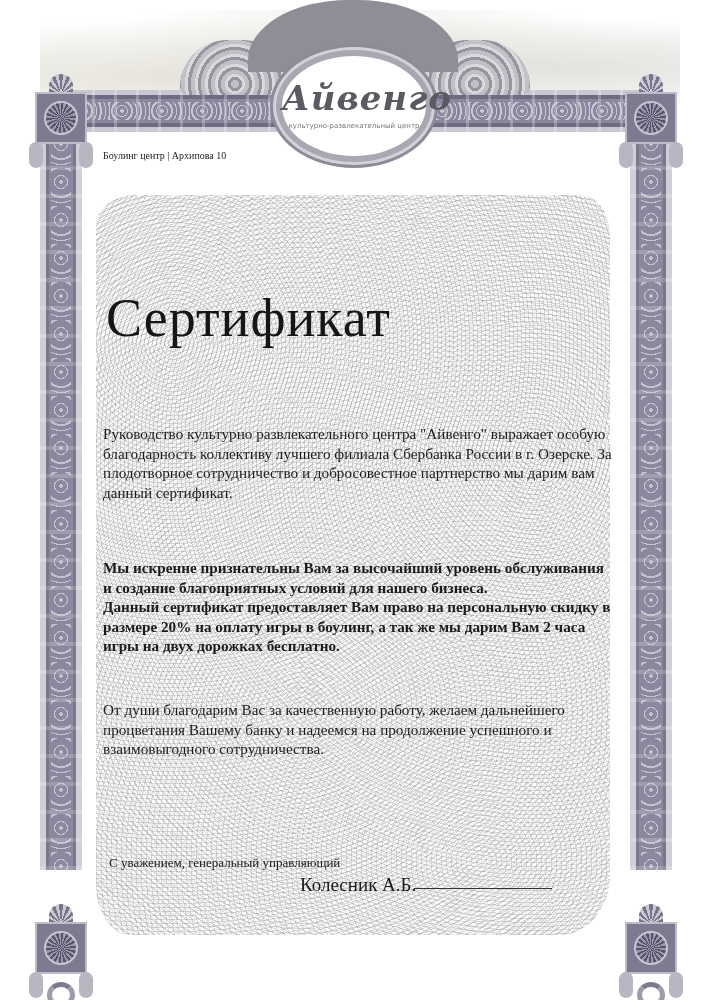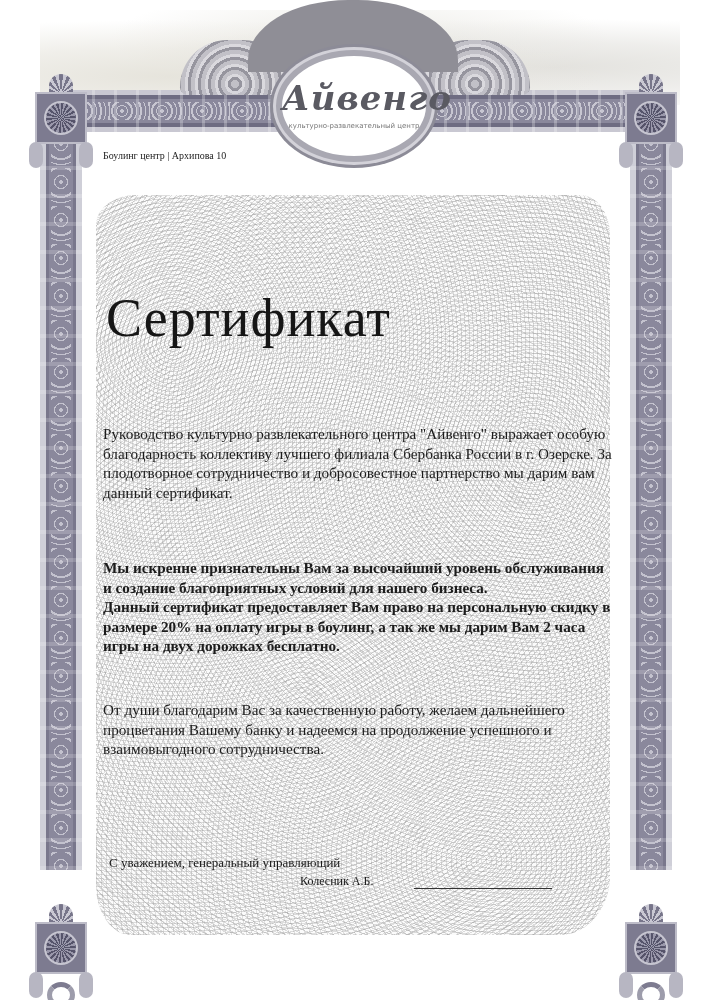--- a/index.html
+++ b/index.html
@@ -73,21 +73,21 @@
   }
 
   
   .address { position: absolute; left: 103px; top: 147px; font-family: "Liberation Serif", serif; font-size: 10px; line-height: 18px; color: #222; }
   .title { position: absolute; left: 106px; top: 268px; font-family: "Liberation Serif", serif; font-size: 54px; line-height: 100px; color: #161616; letter-spacing: 1px; }
   .para { position: absolute; left: 103px; width: 510px; font-family: "Liberation Serif", serif; font-size: 15.2px; line-height: 19.5px; color: #1c1c1c; }
   .p1 { top: 424px; }
   .p2 { top: 558px; font-weight: bold; }
   .p3 { top: 700px; }
   .sign1 { position: absolute; left: 109px; top: 855px; font-family: "Liberation Serif", serif; font-size: 13px; color: #1c1c1c; }
-  .sign2 { position: absolute; left: 300px; top: 874px; font-family: "Liberation Serif", serif; font-size: 12px; color: #1c1c1c; }
+  .sign2 { position: absolute; left: 300px; top: 874px; font-family: "Liberation Serif", serif; font-size: 19px; color: #1c1c1c; }
   .sign-line { position: absolute; left: 414px; top: 888px; width: 138px; height: 1px; background: #333; }
 </style>
 </head>
 <body>
 
 <div class="cloud"></div>
 
 <div class="bar-top">
     <div class="motifs"></div>
   </div>

